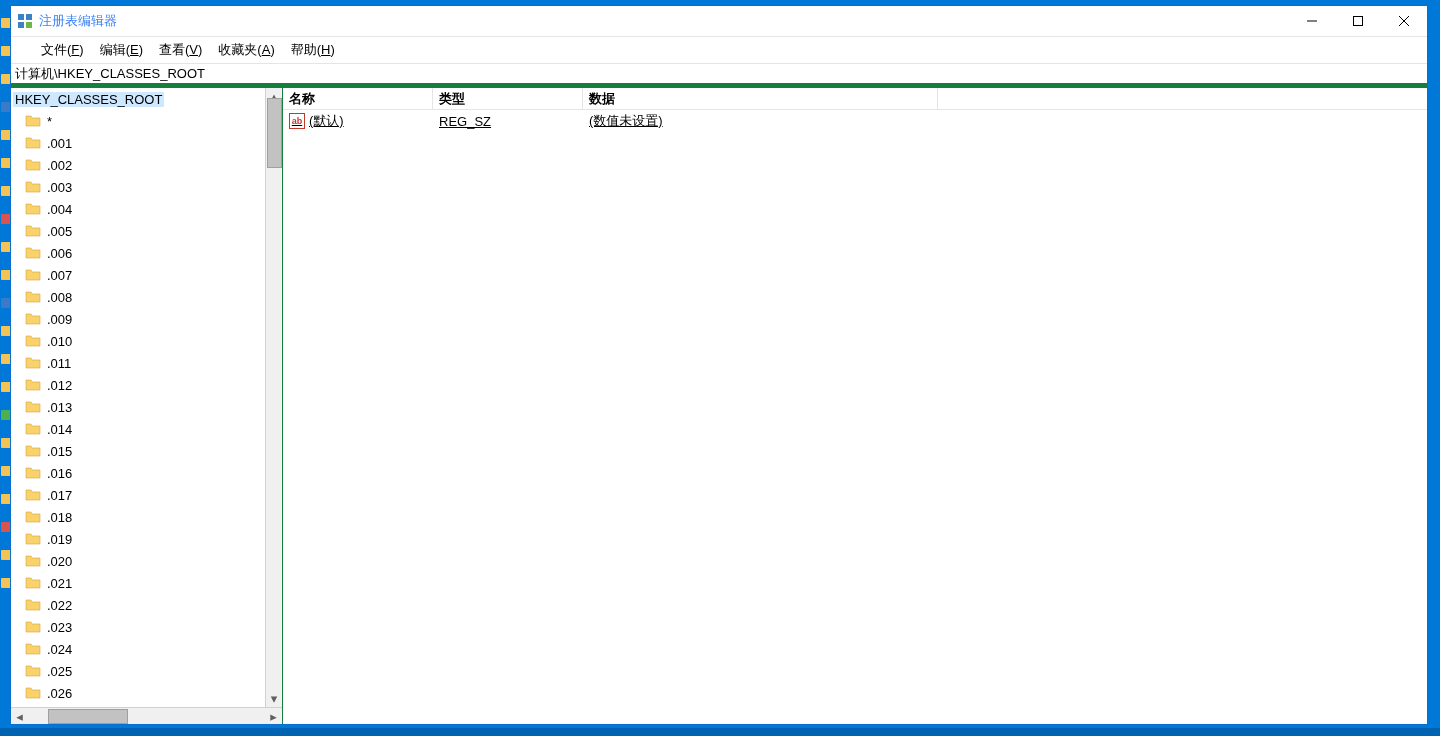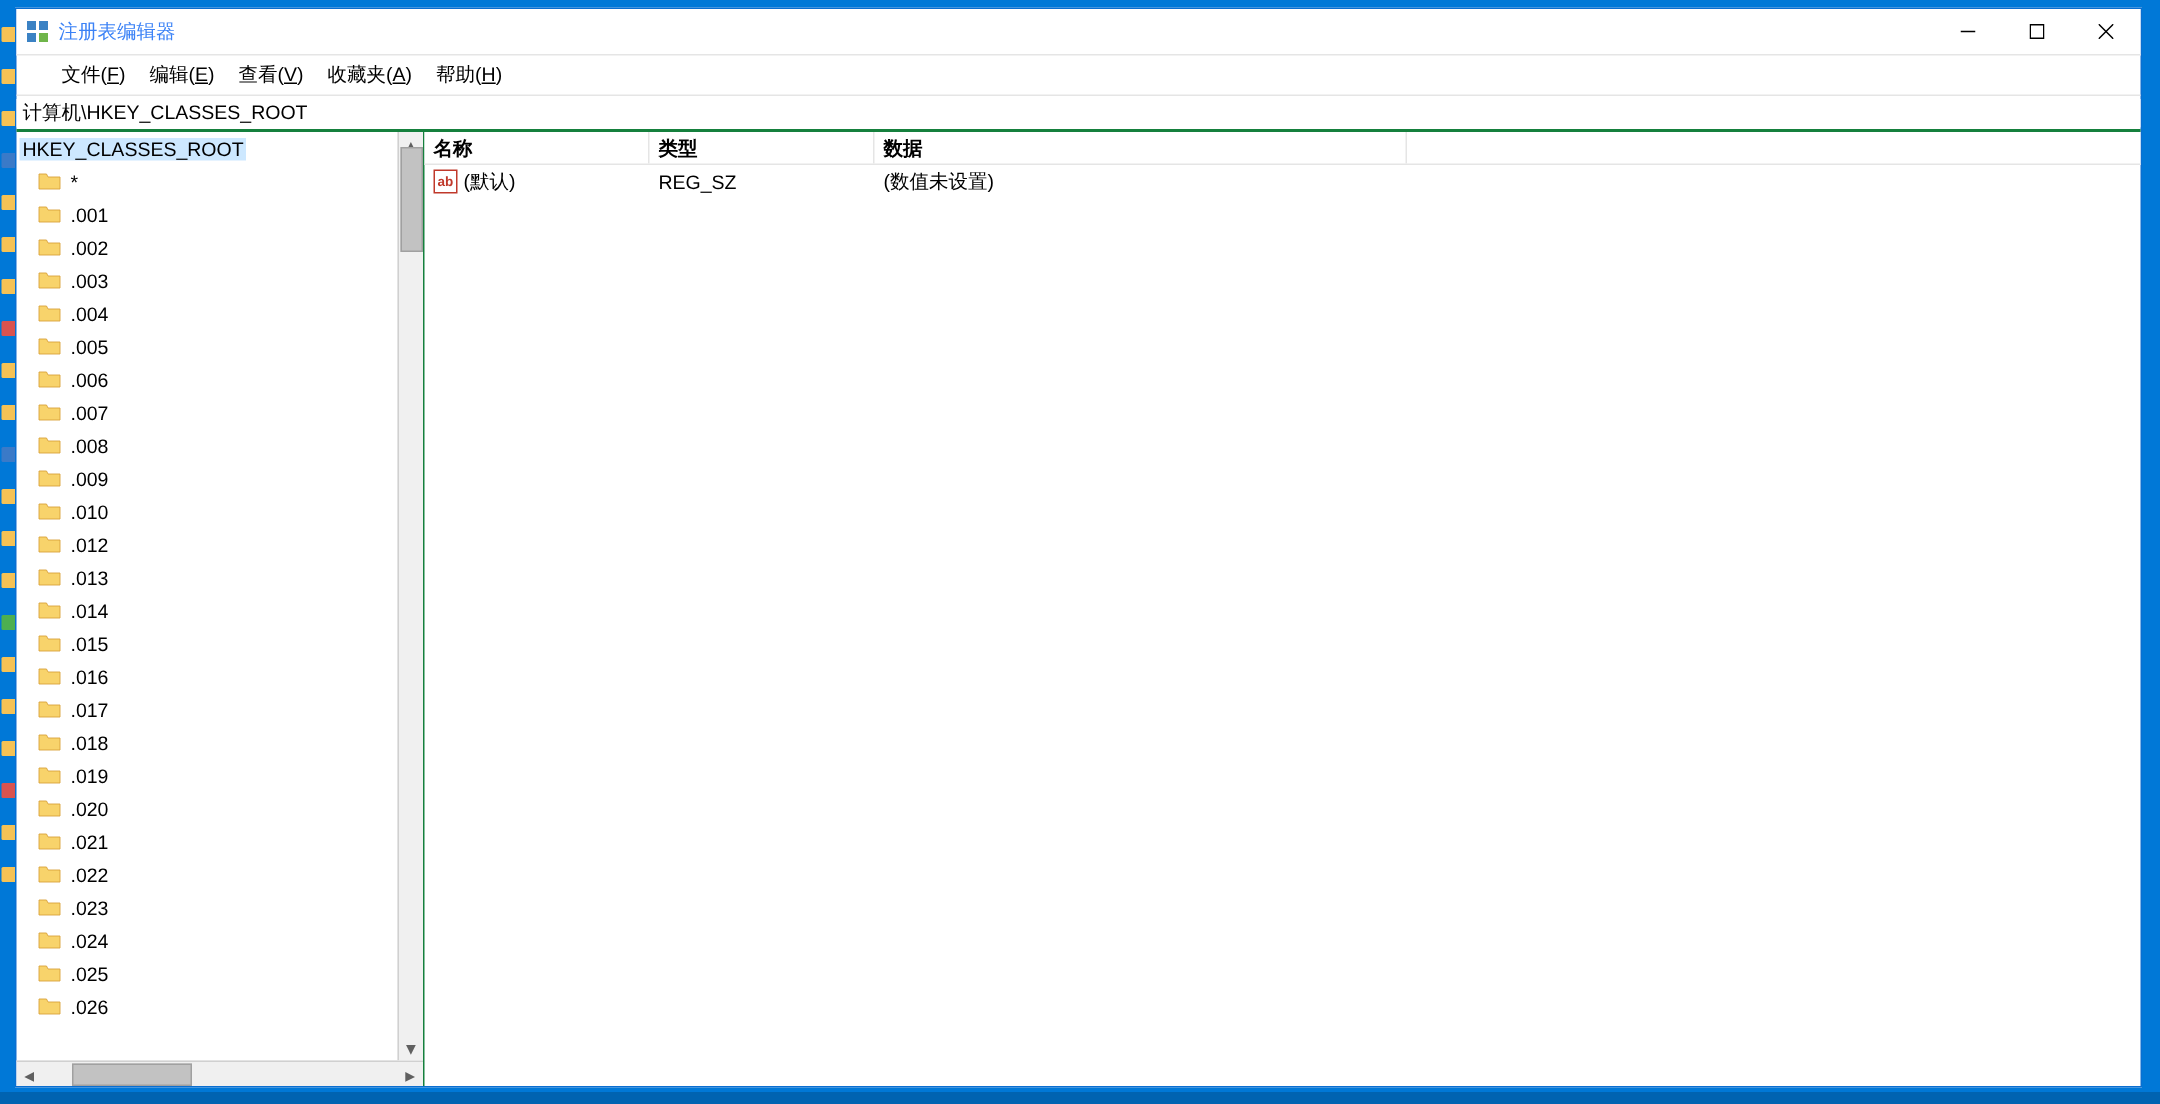--- a/index.html
+++ b/index.html
@@ -22,21 +22,21 @@
 .titlebar .app-icon { width:16px; height:16px; margin:0 6px 0 6px; display:inline-block; }
 .titlebar .app-icon svg { display:block; }
 .titlebar .title { flex:0 0 auto; color:#3b82f6; }
 .titlebar .spacer { flex:1; }
 .winbtn { width:46px; height:31px; display:flex; align-items:center; justify-content:center; color:#000; }
 
 .menubar { height:27px; display:flex; align-items:center; padding:0 22px; border-bottom:1px solid #e5e5e5; gap:0; }
 .menuitem { padding:3px 8px; color:#000; }
 .menuitem u { text-decoration:underline; }
 
-.addrbar { height:24px; border-bottom:2px solid #15803d; display:flex; align-items:center; }
+.addrbar { height:24px; border-bottom:5px solid #15803d; display:flex; align-items:center; }
 .addrbar input { flex:1; border:none; outline:none; font-size:13px; padding:2px 4px; }
 
 .content { flex:1; display:flex; min-height:0; }
 
 .treewrap { width:272px; display:flex; flex-direction:column; border-right:1px solid #15803d; min-height:0; }
 .tree { flex:1; overflow:hidden; position:relative; }
 .tree-inner { position:absolute; inset:0; overflow:hidden; }
 .tree-row { height:22px; display:flex; align-items:center; padding-left:2px; white-space:nowrap; }
 .tree-row.root span.lbl { background:#cde8ff; }
 .tree-row.child { padding-left:14px; }
@@ -50,21 +50,21 @@
 .hscroll .arrow { width:17px; height:17px; display:flex; align-items:center; justify-content:center; color:#606060; }
 .hscroll .thumb { height:15px; background:#c2c2c2; border:1px solid #a0a0a0; }
 
 .list { flex:1; display:flex; flex-direction:column; min-height:0; }
 .list-head { height:22px; display:flex; align-items:center; border-bottom:1px solid #e5e5e5; background:#fff; }
 .col { padding:2px 6px; border-right:1px solid #e5e5e5; height:100%; display:flex; align-items:center;font-weight:bold; }
 .col.name { width:150px; }
 .col.type { width:150px; }
 .col.data { width:355px;text-align:center; }
 .list-body { flex:1; overflow:auto; }
-.list-row { height:22px; display:flex; align-items:center; }
+.list-row { height:22px; display:flex; align-items:center;text-decoration:underline; }
 .cell { padding:2px 6px; display:flex; align-items:center; }
 .cell.name { width:150px; }
 .cell.type { width:150px; }
 .cell.data { width:355px; }
 .reg-ico { width:16px; height:16px; margin-right:4px; display:inline-flex; align-items:center; justify-content:center; border:1px solid #c0392b; background:#fff; }
 .reg-ico .ab { font-size:9px; font-weight:bold; color:#c0392b; line-height:1; }
 </style>
 </head>
 <body>
 
@@ -227,20 +227,28 @@
                 </svg>
               </span>
               <span class="lbl">.010</span>
             </div>
             <div class="tree-row child">
               <span class="folder-ico">
                 <svg width="16" height="14" viewBox="0 0 16 14">
                   <path d="M1 3 L1 12 L15 12 L15 4 L7 4 L6 2 L1 2 Z" fill="#f8d36b" stroke="#d9a23a" stroke-width="0.6"></path>
                 </svg>
               </span>
+              <span class="lbl">.011</span>
+            </div>
+            <div class="tree-row child">
+              <span class="folder-ico">
+                <svg width="16" height="14" viewBox="0 0 16 14">
+                  <path d="M1 3 L1 12 L15 12 L15 4 L7 4 L6 2 L1 2 Z" fill="#f8d36b" stroke="#d9a23a" stroke-width="0.6"></path>
+                </svg>
+              </span>
               <span class="lbl">.012</span>
             </div>
             <div class="tree-row child">
               <span class="folder-ico">
                 <svg width="16" height="14" viewBox="0 0 16 14">
                   <path d="M1 3 L1 12 L15 12 L15 4 L7 4 L6 2 L1 2 Z" fill="#f8d36b" stroke="#d9a23a" stroke-width="0.6"></path>
                 </svg>
               </span>
               <span class="lbl">.013</span>
             </div>

